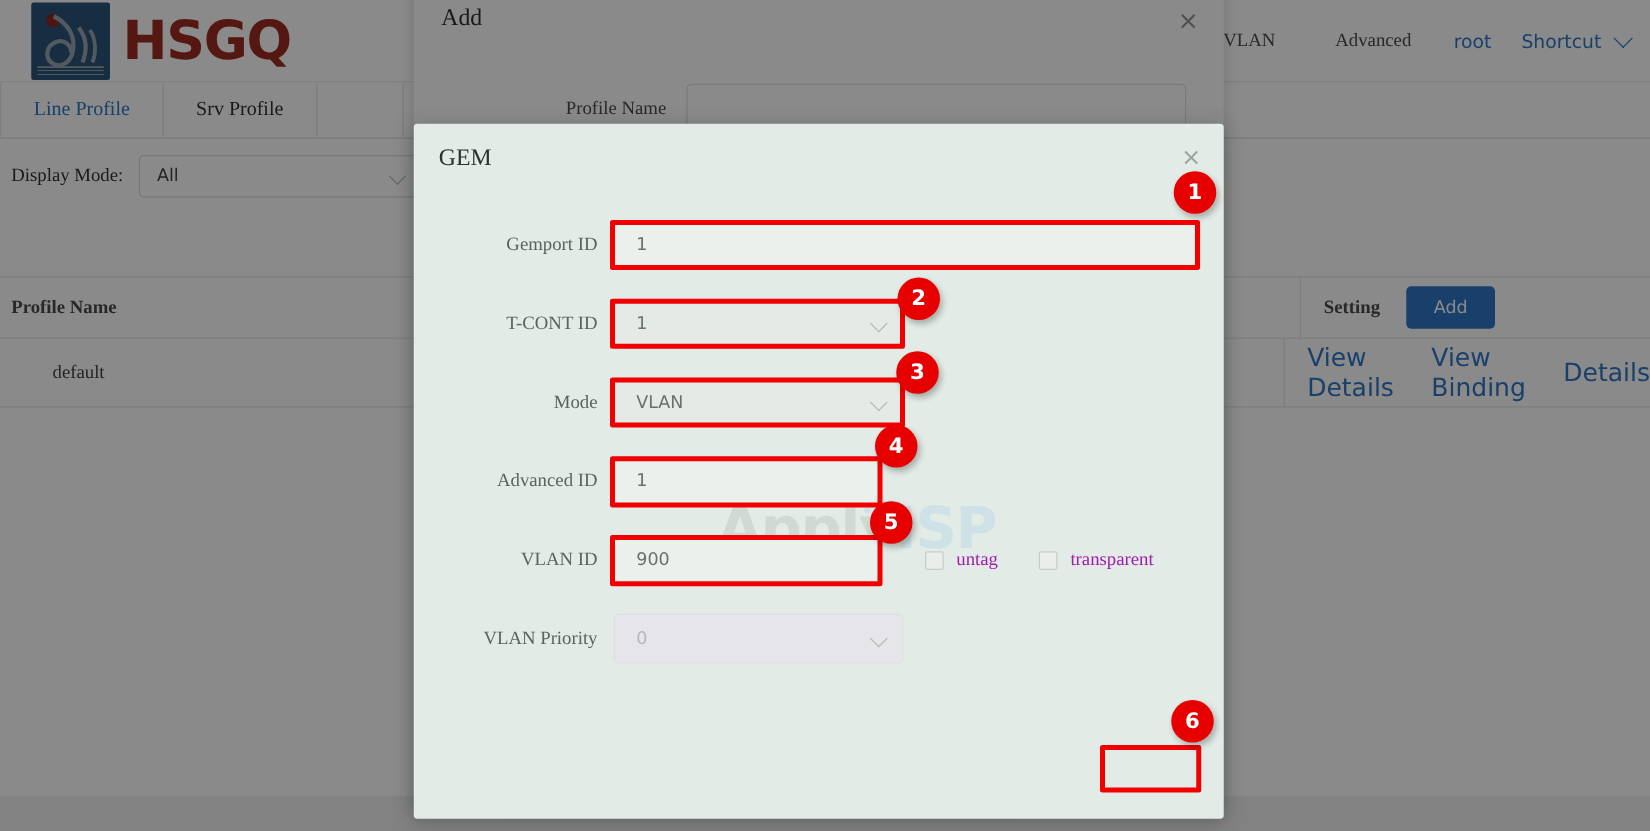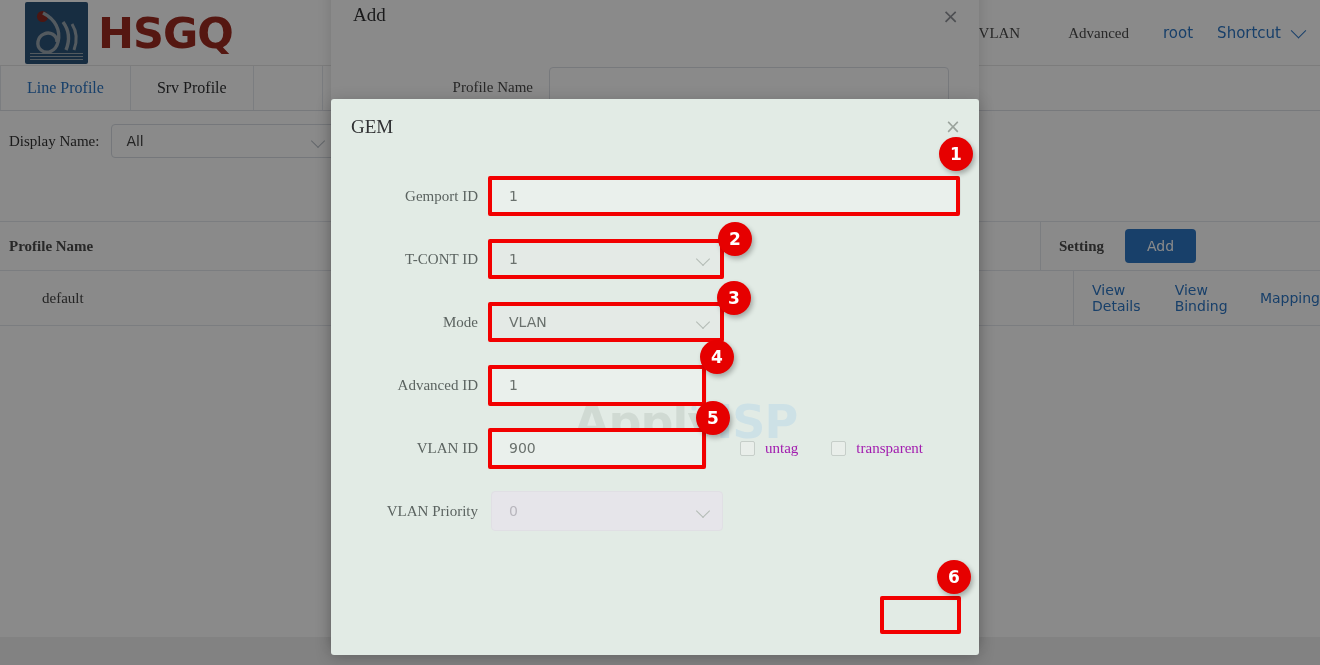--- a/index.html
+++ b/index.html
@@ -111,21 +111,21 @@
     padding: 9px 22px; border-radius: 4px; border: none; cursor: pointer;
   }
   .trow {
     height: 55px; border-bottom: 1px solid #e4e7ed;
     display: flex; align-items: center; padding-left: 33px;
   }
   .td { font-size: 15px; color: #444; padding-left: 9px; }
   .td-name { width: 1040px; }
   .td-actions {
     flex: 1; display: flex; align-items: center; gap: 30px; padding-left: 18px;
-    font-family: "DejaVu Sans", sans-serif; font-size: 14px; color: #2d76c4;
+    font-family: "DejaVu Sans", sans-serif; font-size: 20px; color: #2d76c4;
   }
   .td-actions span { cursor: pointer; }
   .page-bottom {
     position: absolute; left: 0; top: 637px; width: 1320px; height: 28px;
     background: #f0f0f0;
   }
 
   
   .add-modal {
     position: absolute; left: 331px; top: -36px; width: 648px; height: 680px;
@@ -283,41 +283,41 @@
       </div>
     </div>
 
     <div class="tabstrip">
       <div class="tab active">Line Profile</div>
       <div class="tab">Srv Profile</div>
       <div class="tab">&nbsp;&nbsp;&nbsp;&nbsp;</div>
     </div>
 
     <div class="filterbar">
-      <span class="filter-label">Display Name:</span>
+      <span class="filter-label">Display Mode:</span>
       <div class="select-box">
         <span>All</span>
         <span class="cv"></span>
       </div>
     </div>
 
     <div class="table">
       <div class="thead">
         <div class="th th-name">Profile Name</div>
         <div class="cell-div"></div>
         <div class="th th-setting">Setting</div>
         <button class="add-btn">Add</button>
       </div>
       <div class="trow">
         <div class="td td-name">default</div>
         <div class="cell-div" style="height:55px"></div>
         <div class="td-actions">
           <span>View Details</span>
           <span>View Binding</span>
-          <span>Mapping</span>
+          <span>Details</span>
         </div>
       </div>
     </div>
 
     <div class="page-bottom"></div>
 
     <div class="add-modal">
       <div class="add-title">Add</div>
       <div class="add-close">×</div>
       <div class="add-row">

